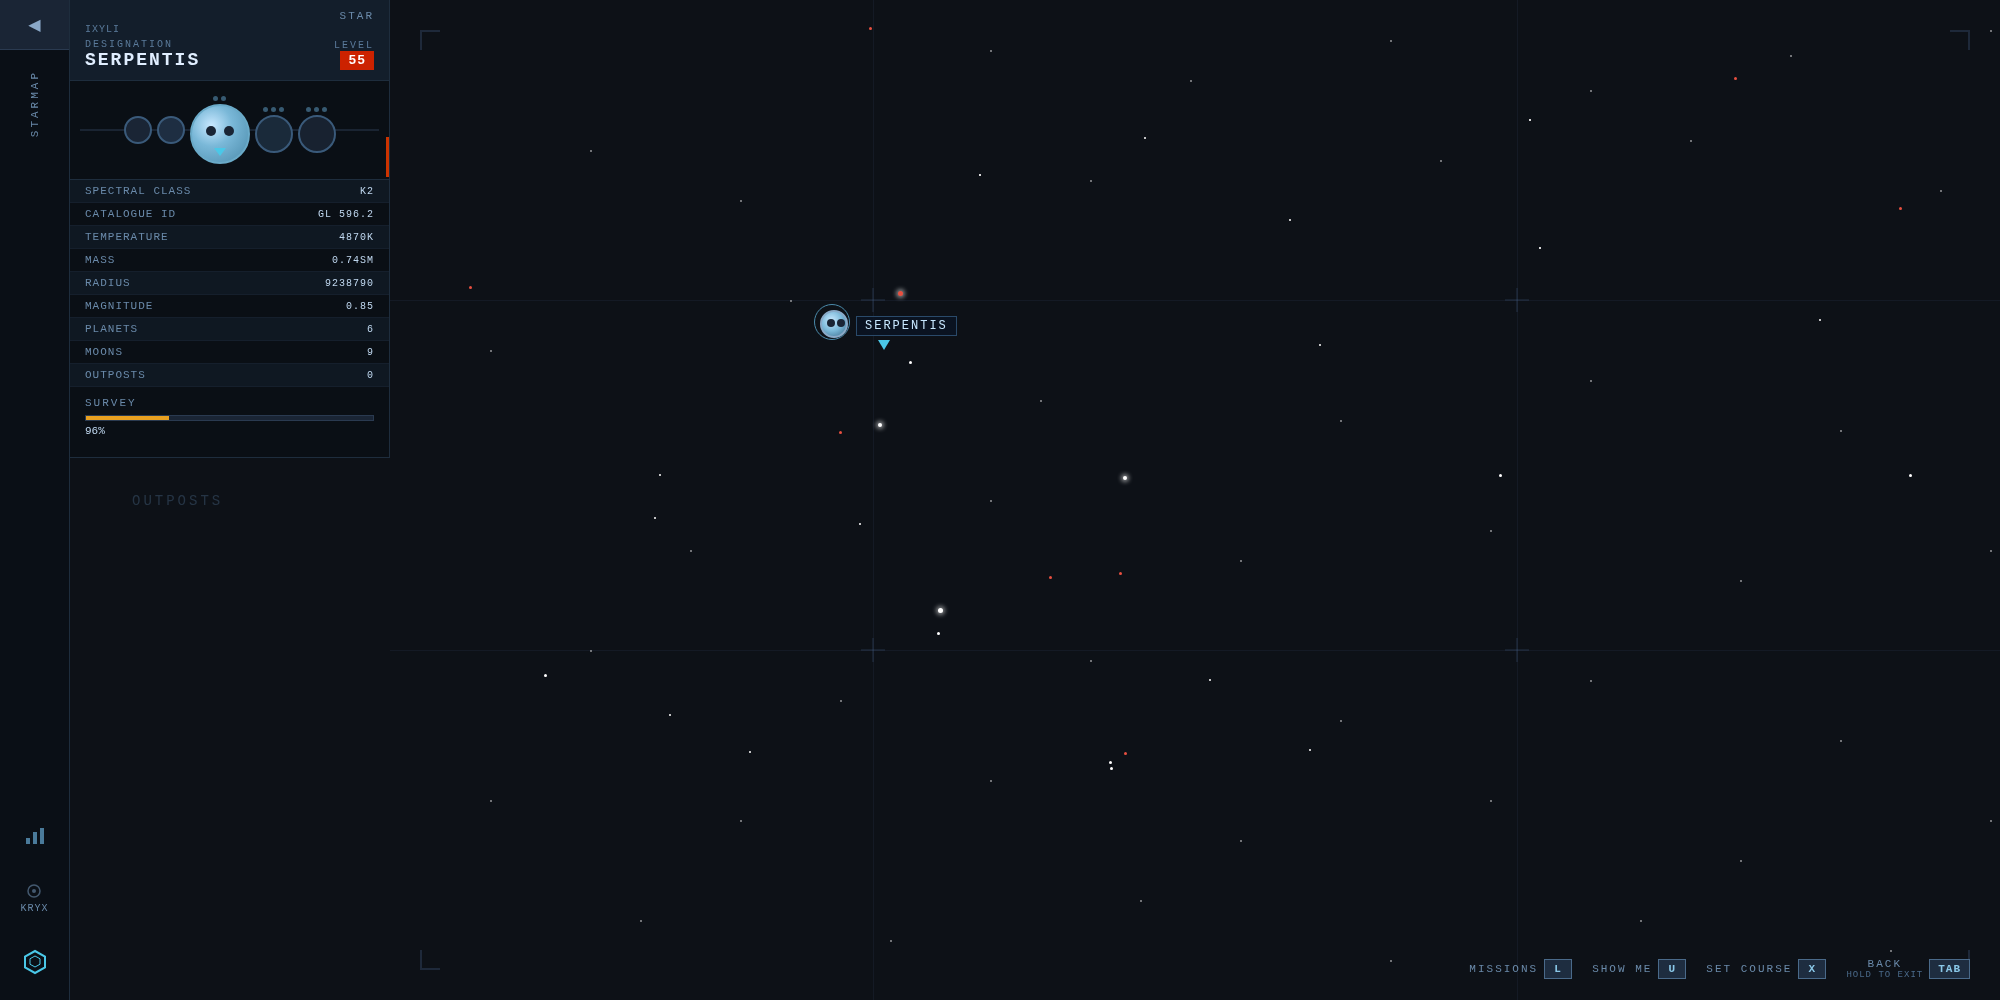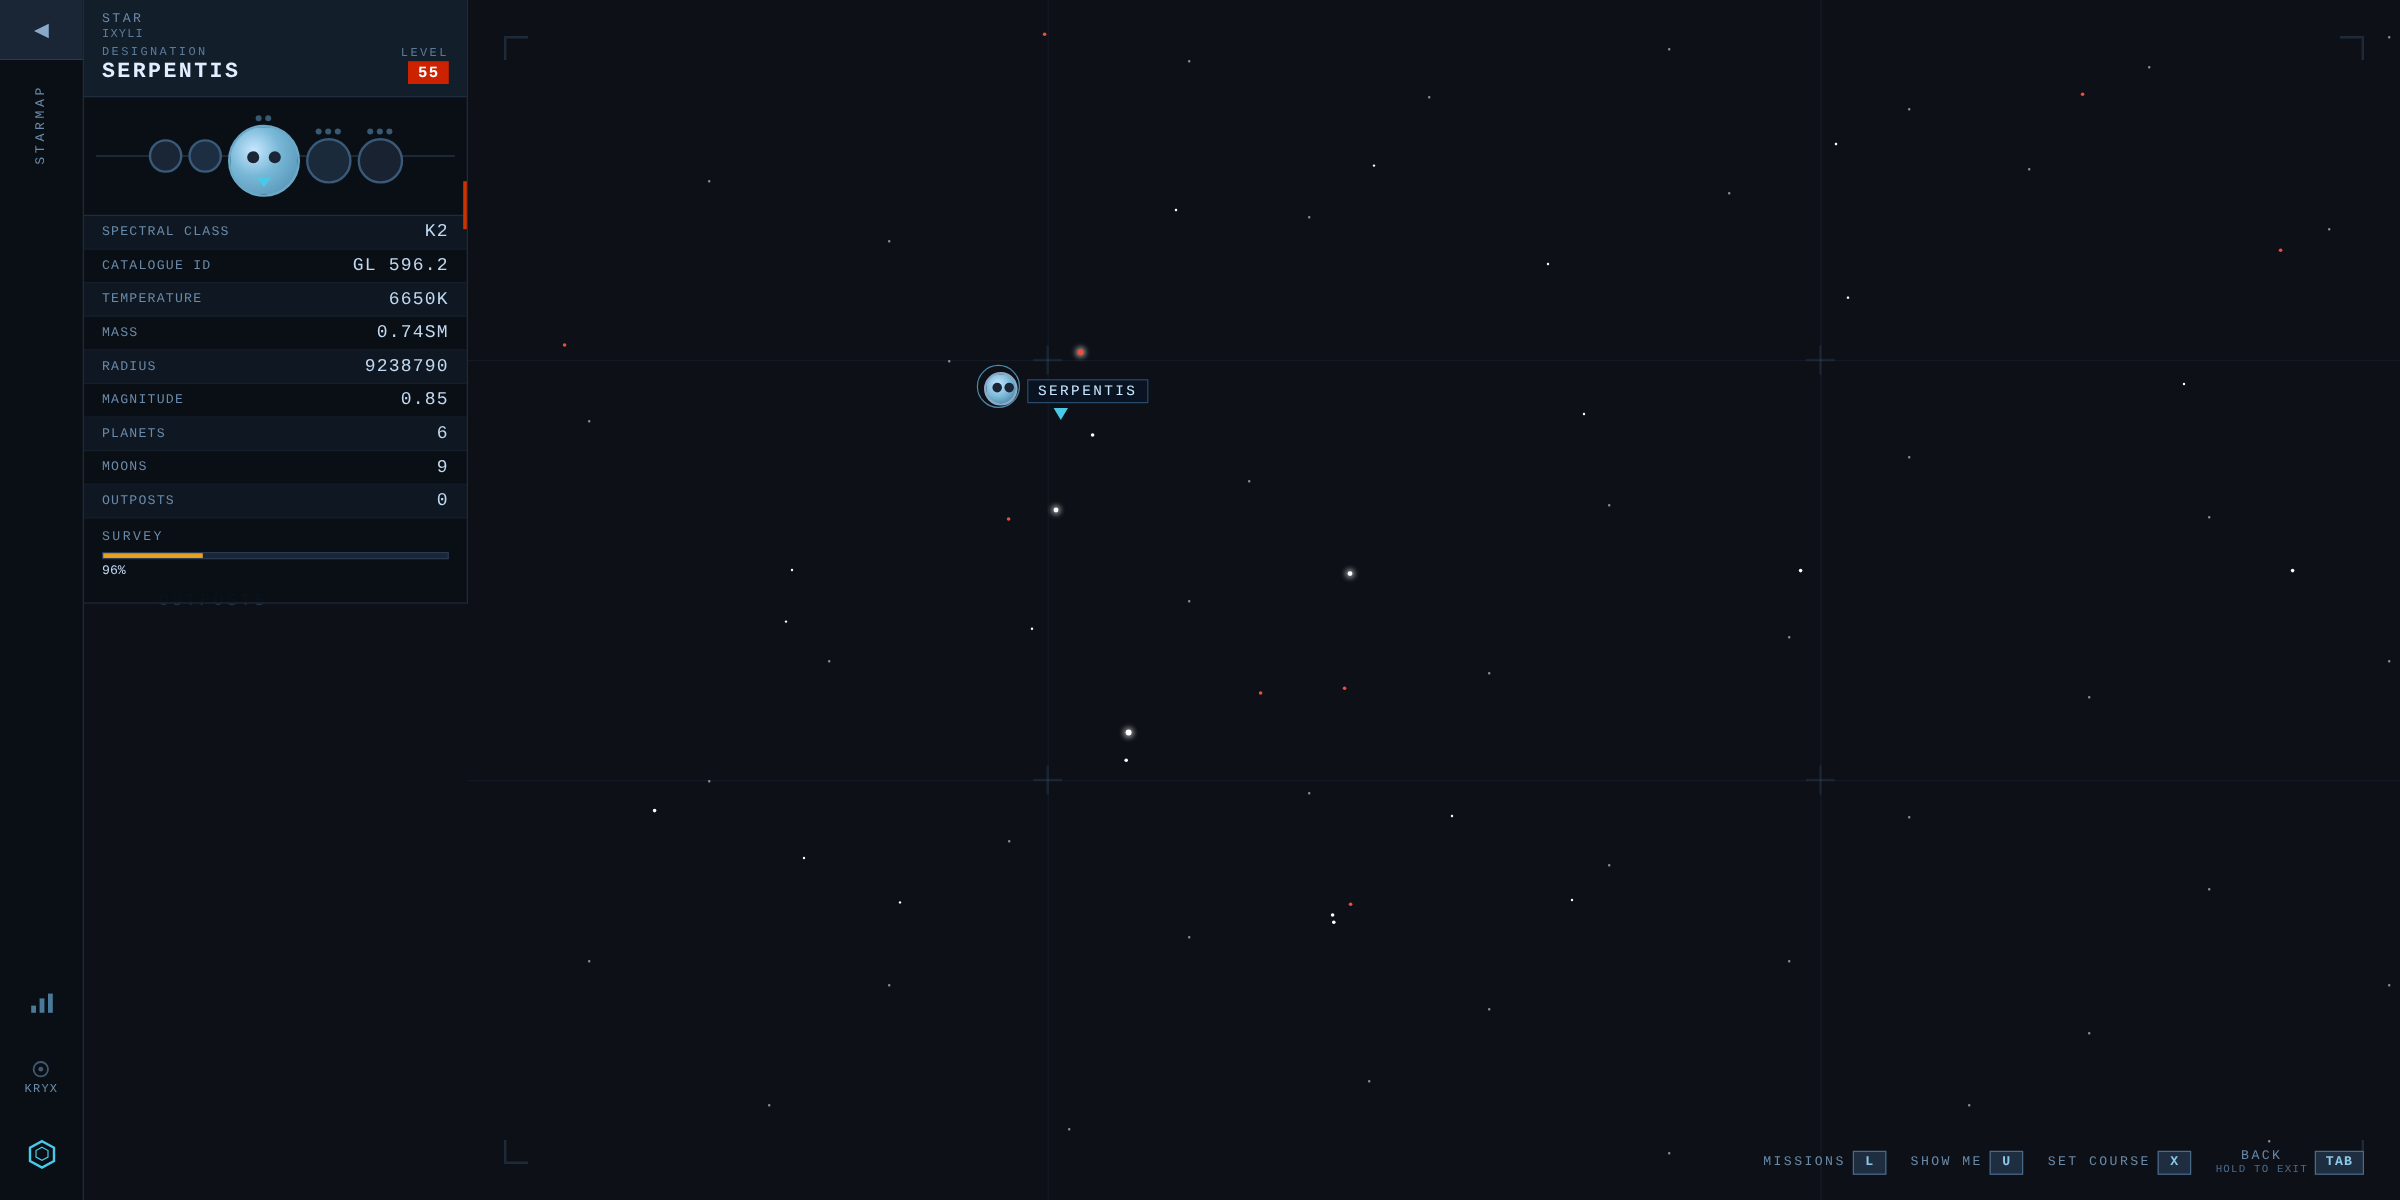--- a/index.html
+++ b/index.html
@@ -99,20 +99,21 @@
       background: #131e2b;
       padding: 10px 15px;
       border-bottom: 1px solid #1e2d3d;
     }
 
     .panel-category {
       font-size: 11px;
       color: #6a8aaa;
       letter-spacing: 2px;
       text-transform: uppercase;
+      text-align: right;
     }
 
     .panel-subtitle {
       font-size: 10px;
       color: #5a7a9a;
       letter-spacing: 1px;
       margin-top: 2px;
     }
 
     .panel-title-row {
@@ -249,21 +250,21 @@
     }
 
     .stat-label {
       font-size: 11px;
       color: #6a8aaa;
       letter-spacing: 1px;
       text-transform: uppercase;
     }
 
     .stat-value {
-      font-size: 15px;
+      font-size: 10px;
       color: #c0d8f0;
       letter-spacing: 1px;
     }
 
     
     .survey-section {
       padding: 10px 15px;
     }
 
     .survey-label {
@@ -582,21 +583,21 @@
       <div class="stat-row">
     <span class="stat-label">SPECTRAL CLASS</span>
     <span class="stat-value">K2</span>
   </div>
       <div class="stat-row">
     <span class="stat-label">CATALOGUE ID</span>
     <span class="stat-value">GL 596.2</span>
   </div>
       <div class="stat-row">
     <span class="stat-label">TEMPERATURE</span>
-    <span class="stat-value">6650K</span>
+    <span class="stat-value">4870K</span>
   </div>
       <div class="stat-row">
     <span class="stat-label">MASS</span>
     <span class="stat-value">0.74SM</span>
   </div>
       <div class="stat-row">
     <span class="stat-label">RADIUS</span>
     <span class="stat-value">9238790</span>
   </div>
       <div class="stat-row">

